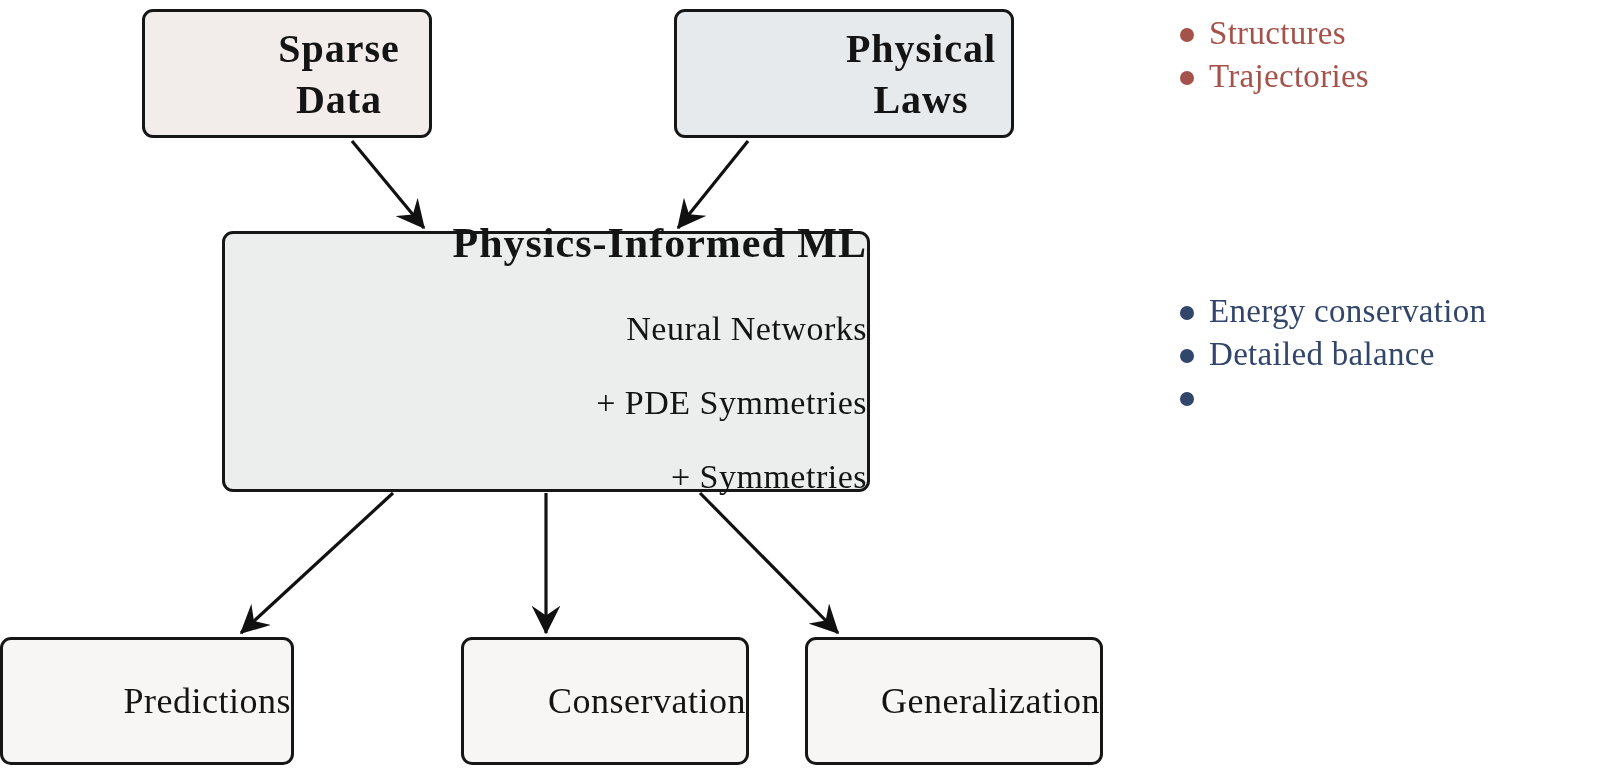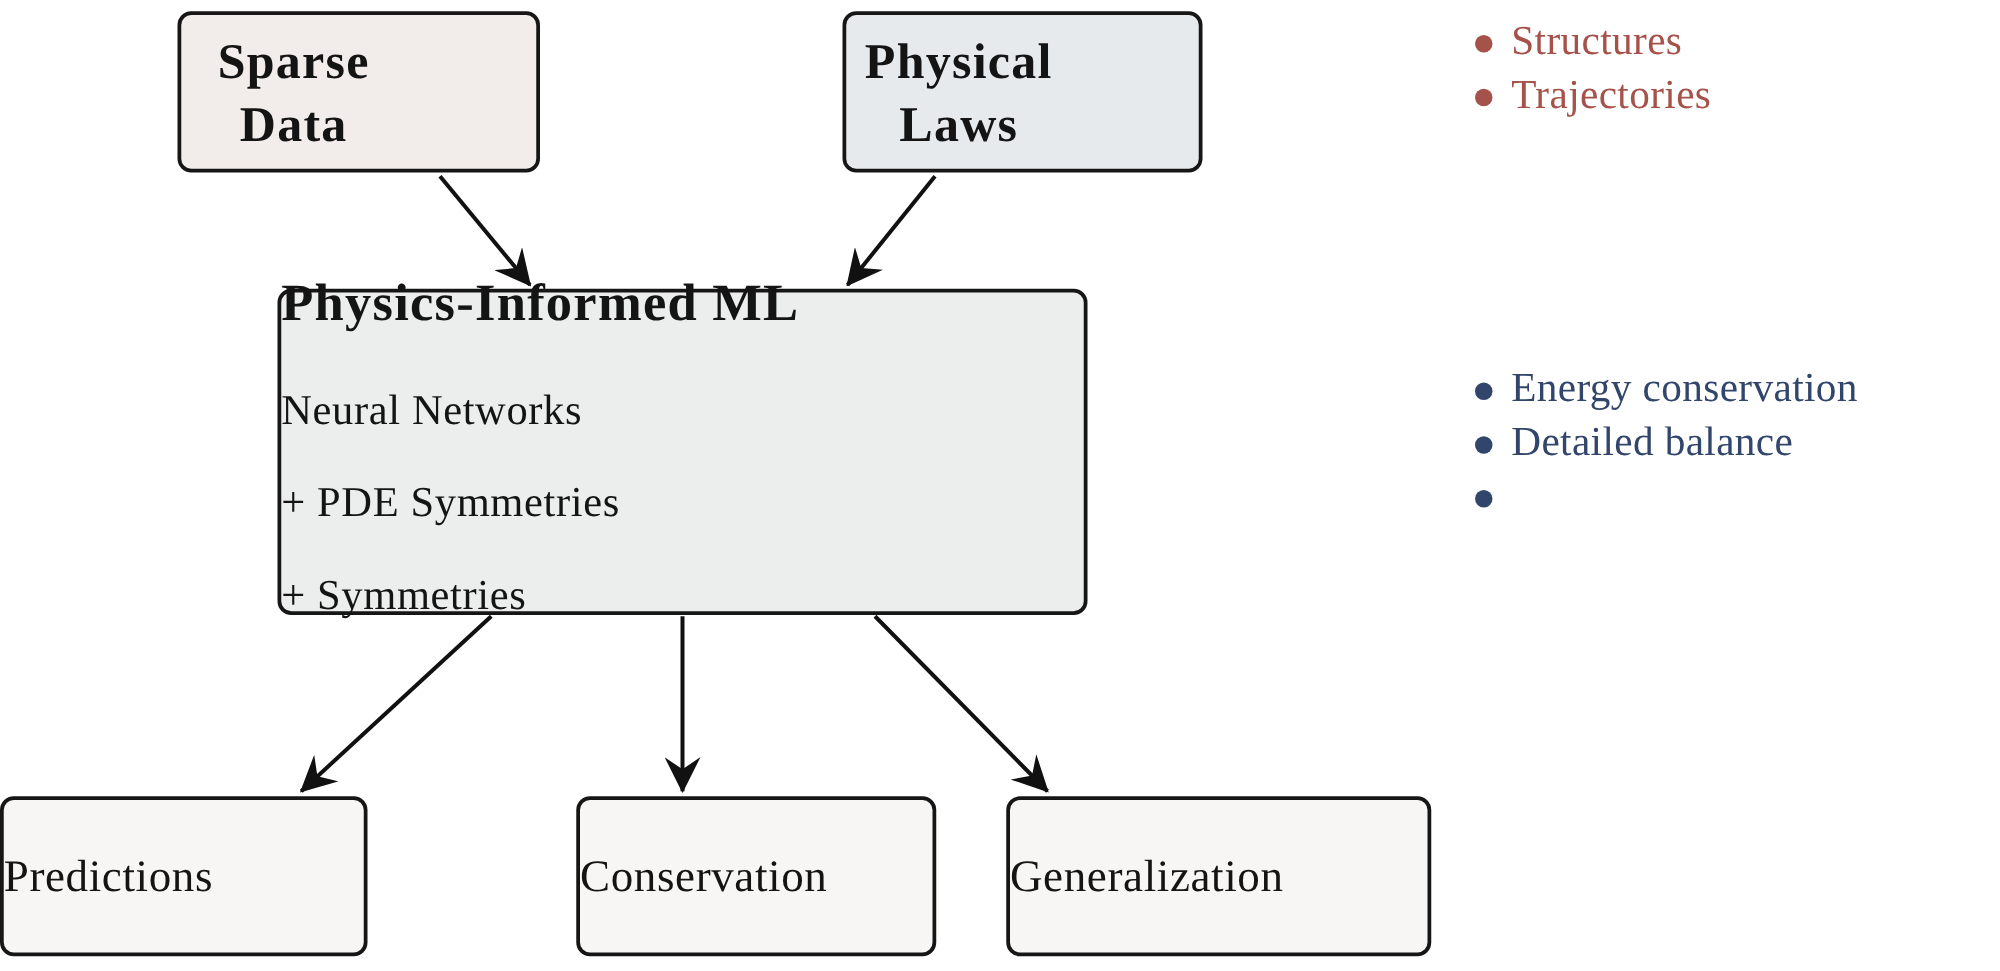--- a/index.html
+++ b/index.html
@@ -3,28 +3,28 @@
 <meta charset="utf-8">
 <style>
   html,body{margin:0;padding:0;background:#ffffff;}
   .canvas{
     position:relative;width:1600px;height:777px;background:#ffffff;
     font-family:"Liberation Serif","DejaVu Serif",serif;color:#141414;overflow:hidden;
   }
   .arrows{position:absolute;left:0;top:0;width:1600px;height:777px;pointer-events:none;}
   .node{
     position:absolute;box-sizing:border-box;border:3.5px solid #161616;border-radius:11px;
-    display:flex;flex-direction:column;align-items:flex-start;justify-content:center;text-align:center;
+    display:flex;flex-direction:column;align-items:flex-end;justify-content:center;text-align:center;
   }
   .node--sparse{left:142px;top:9px;width:290px;height:129px;}
-  .node--physical{left:674px;top:9px;width:288px;height:129px;}
+  .node--physical{left:674px;top:9px;width:340px;height:129px;}
   .node--center{left:222px;top:231px;width:648px;height:261px;}
   .node--predictions{left:0;top:637px;width:294px;height:128px;}
   .node--conservation{left:413px;top:637px;width:288px;height:128px;margin-left:48px;}
-  .node--generalization{left:805px;top:637px;width:340px;height:128px;}
+  .node--generalization{left:805px;top:637px;width:298px;height:128px;}
   .node__title-2line{
     font-weight:bold;font-size:40px;line-height:51px;letter-spacing:1px;width:180px;
   }
   .node__title-main{
     font-weight:bold;font-size:42px;line-height:46px;letter-spacing:1px;margin-bottom:16px;
   }
   .node__line{font-size:34px;line-height:54px;letter-spacing:0.5px;}
   .node__label{font-size:36px;letter-spacing:0.5px;}
   .blist{position:absolute;list-style:none;margin:0;padding:0;}
   .blist--red{left:1180px;top:12px;}

